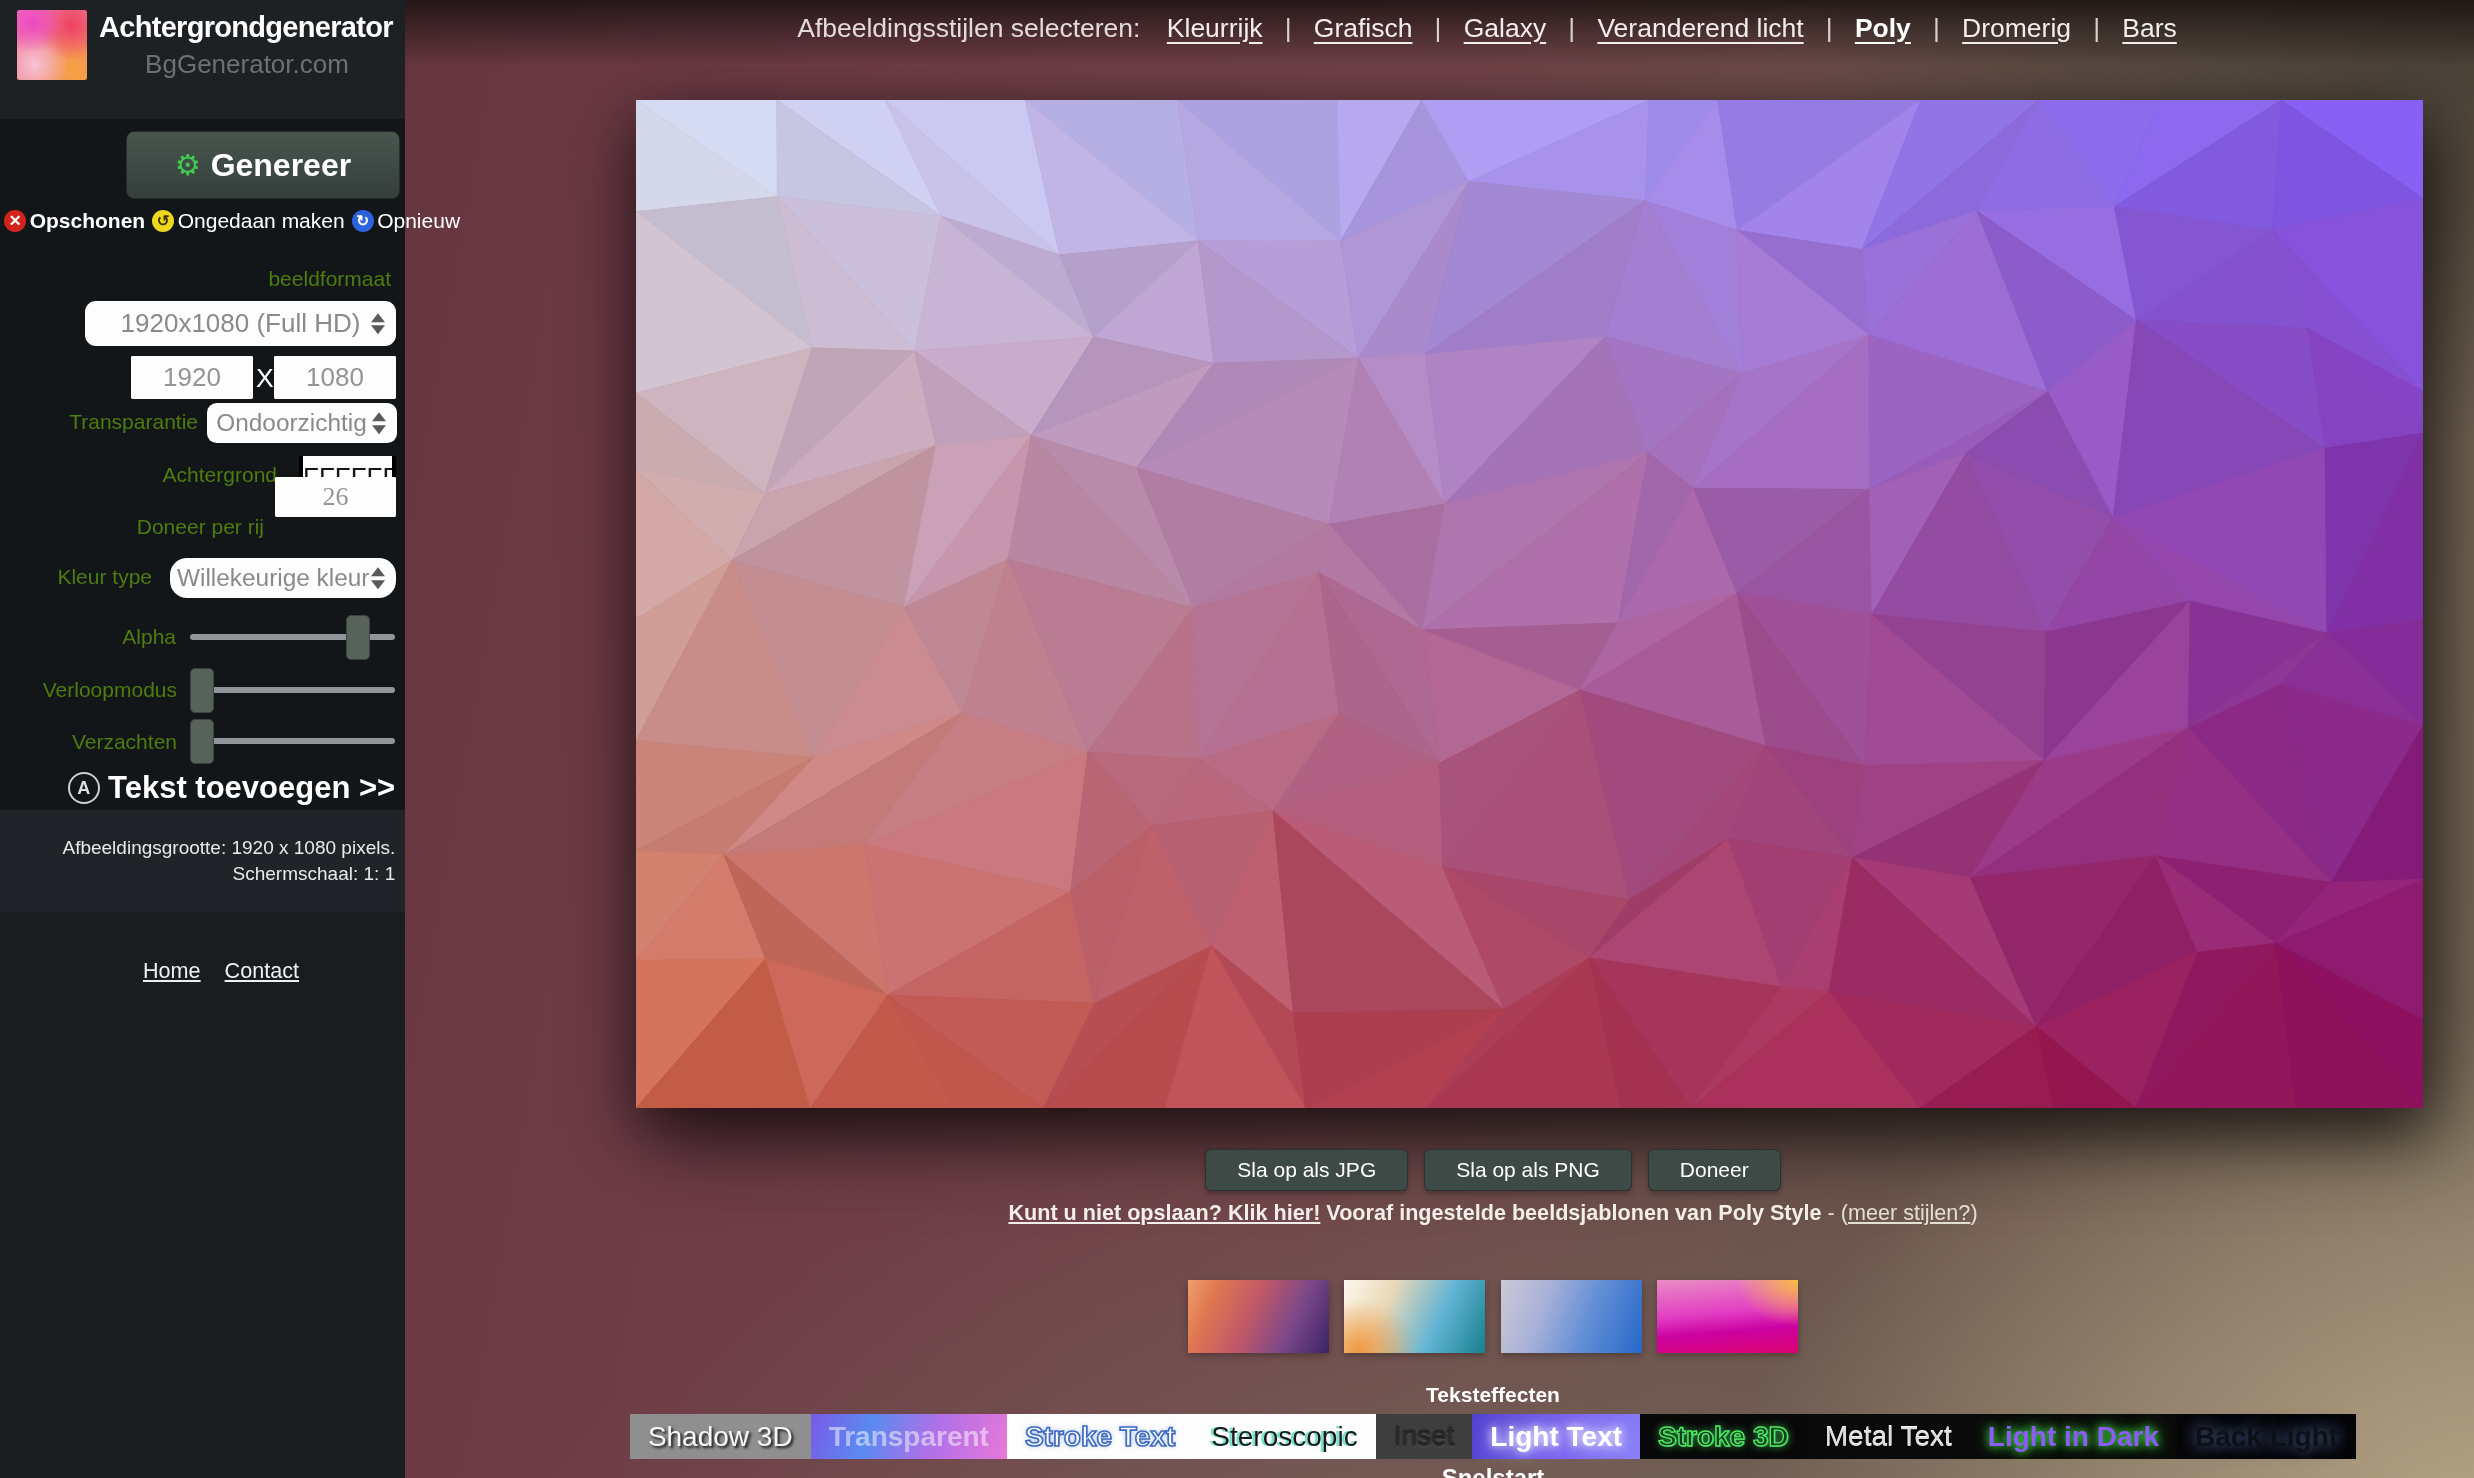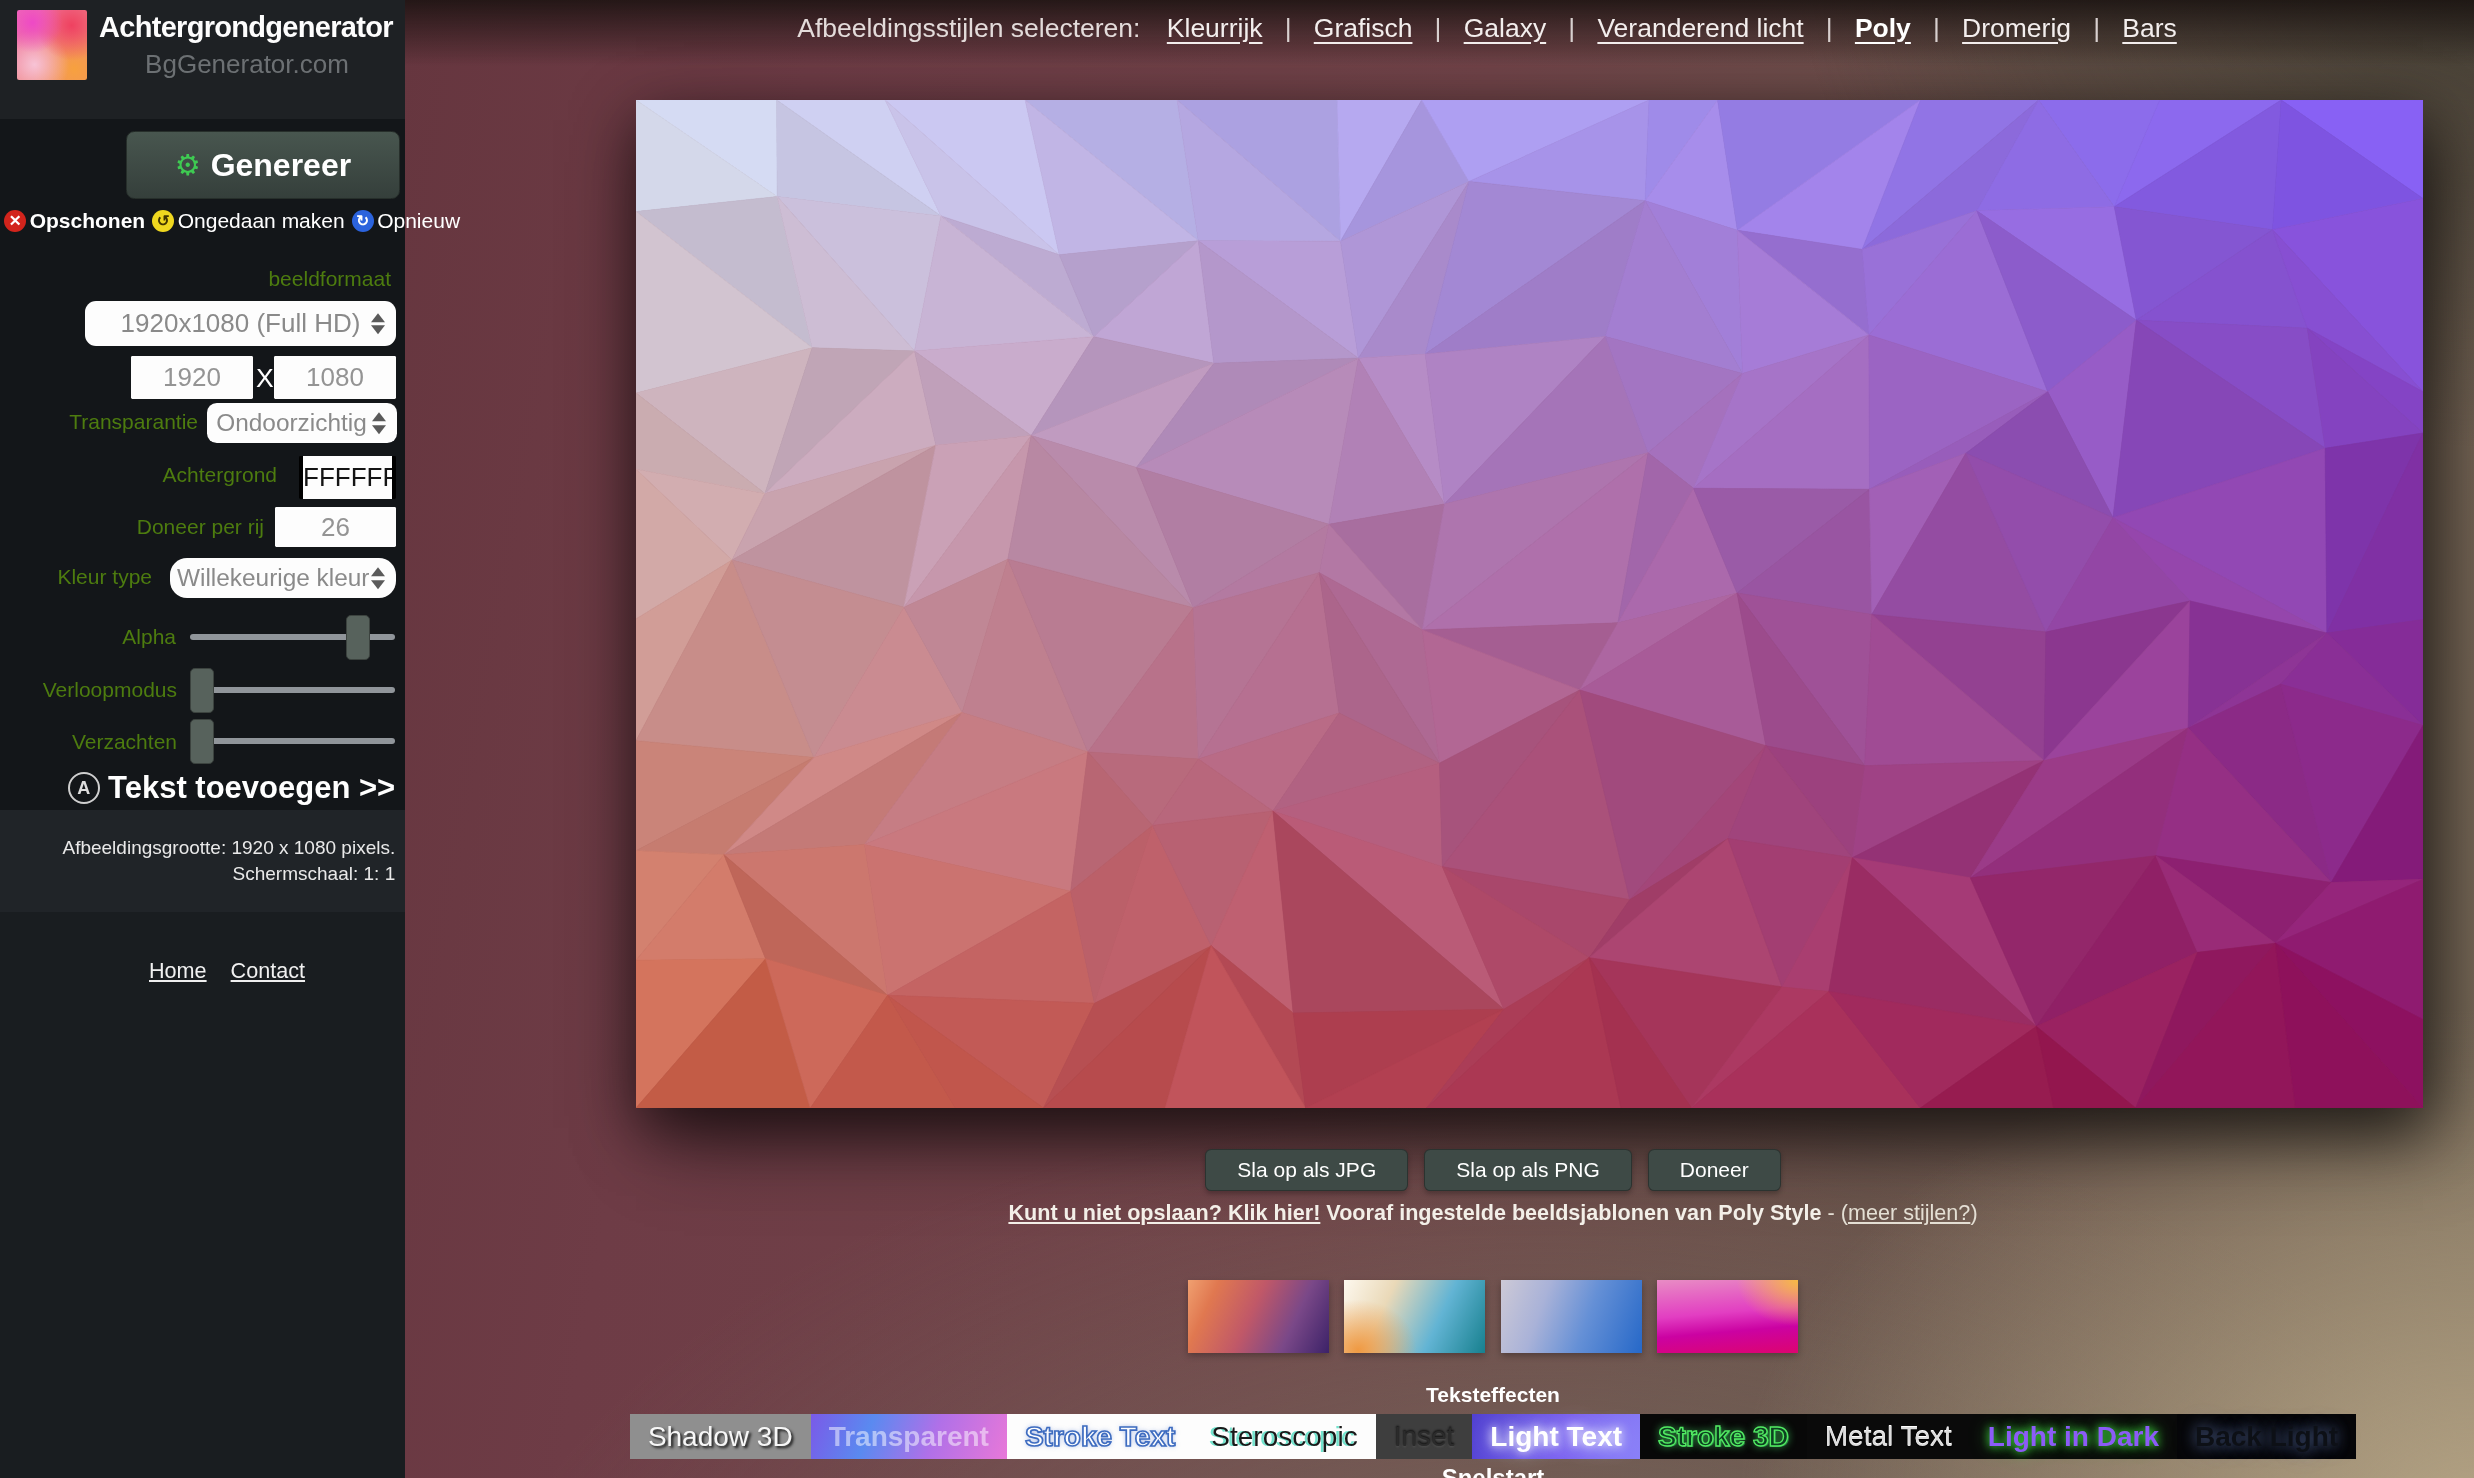--- a/index.html
+++ b/index.html
@@ -56,21 +56,21 @@
   .winput.dark{color:#141414;border-left:4.2px solid #000;border-right:4.2px solid #000;}
   .xsep{position:absolute;color:#fff;font-size:26.5px;}
   .track{position:absolute;height:6.3px;background:#90959a;border-radius:3.5px;width:205px;left:190px;}
   .slider-handle{position:absolute;top:-19px;width:22px;height:43px;background:#57625c;border:0.7px solid #3c433f;
                  border-radius:4.9px;cursor:pointer;}
   .addtext{position:absolute;right:9.8px;top:770px;display:flex;align-items:center;gap:8.4px;cursor:pointer;}
   .addtext .txt{font-size:31px;font-weight:bold;color:#fff;}
   .a-ic{width:28px;height:28px;border-radius:50%;border:2.1px solid #cfcfcf;color:#dedede;display:flex;
         align-items:center;justify-content:center;font-size:18px;font-weight:bold;}
   .info-line{font-size:19px;color:#e9e9e9;}
-  .sb-links{position:absolute;left:149px;top:958px;display:flex;gap:24px;}
+  .sb-links{position:absolute;left:143px;top:958px;display:flex;gap:24px;}
   .sb-links a{color:#f0f0f0;font-size:21.6px;text-decoration:underline;cursor:pointer;}
 
   
   .topbar{position:absolute;left:512px;width:1962px;top:12.6px;text-align:center;font-size:26.5px;color:#e3dbda;z-index:2;}
   .topbar .pfx{margin-right:7px;}
   .style-link{color:#f3eeed;text-decoration:underline;text-underline-offset:4.9px;cursor:pointer;margin:0 12px;}
   .style-link.active{font-weight:bold;color:#ffffff;}
   .topbar .sep{color:#d8d0cf;margin:0 2.8px;}
 
   
@@ -168,21 +168,21 @@
     <span class="arrows">
         <i class="up"></i>
         <i class="dn"></i>
       </span>
   </div>
 
   <div class="fld-label" style="top:463px;right:128px;">Achtergrond</div>
   <input class="winput dark" style="left: 299px; top: 456px; width: 97px; height: 43px;" value="FFFFFF">
 
   <div class="fld-label" style="top:515px;right:141px;">Doneer per rij</div>
-  <input class="winput" style="left: 275px; top: 507px; width: 121px; height: 40px;" value="26">
+  <input class="winput" style="left: 275px; top: 477px; width: 121px; height: 40px; font-family: Liberation Serif, serif;" value="26">
 
   <div class="fld-label" style="top:565px;right:253px;">Kleur type</div>
   <div class="wsel" style="left:170px;top:558px;width:226px;height:40px;border-radius:17px;font-size:24.4px;">
     <span style="padding-right:19.5px;">Willekeurige kleur</span>
     <span class="arrows">
         <i class="up"></i>
         <i class="dn"></i>
       </span>
   </div>
 

